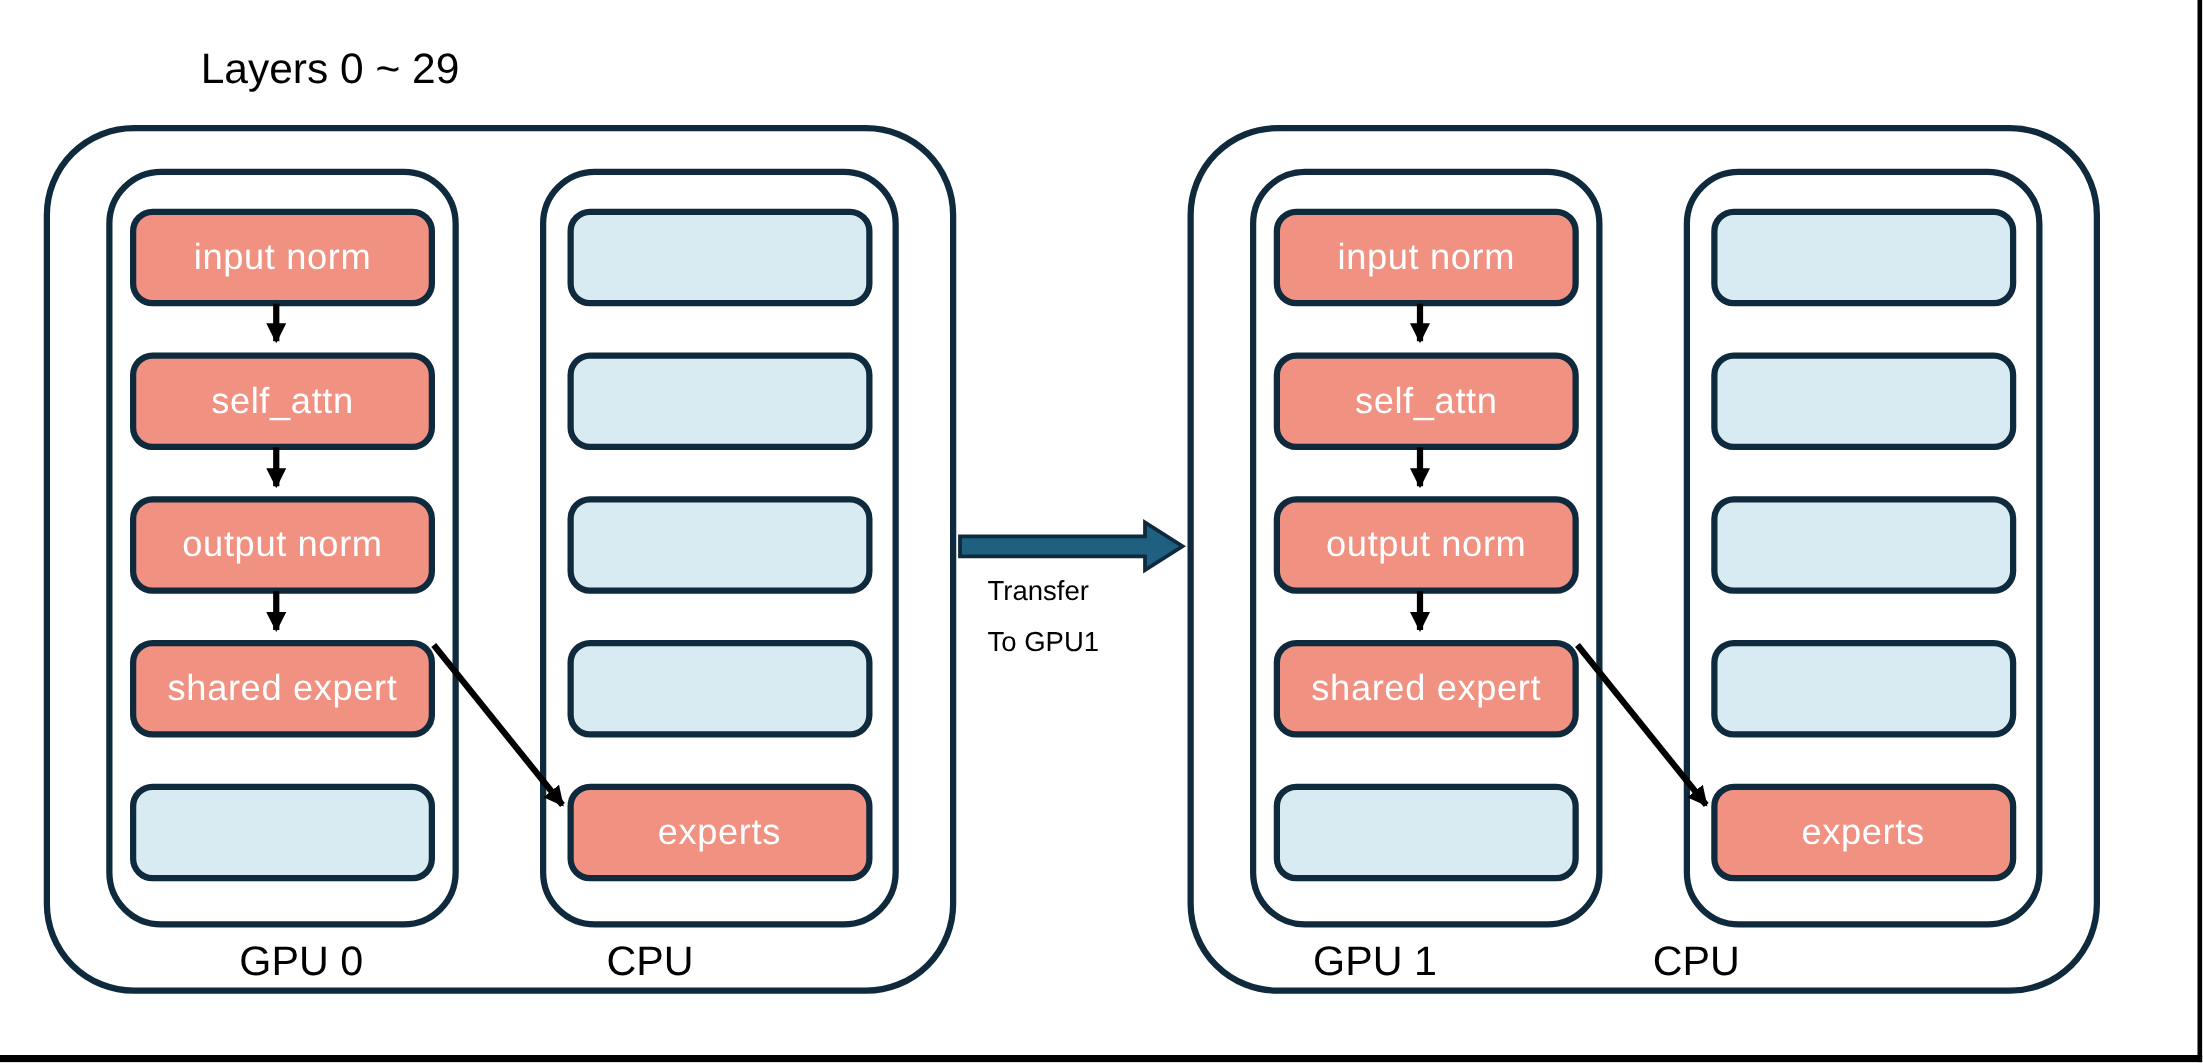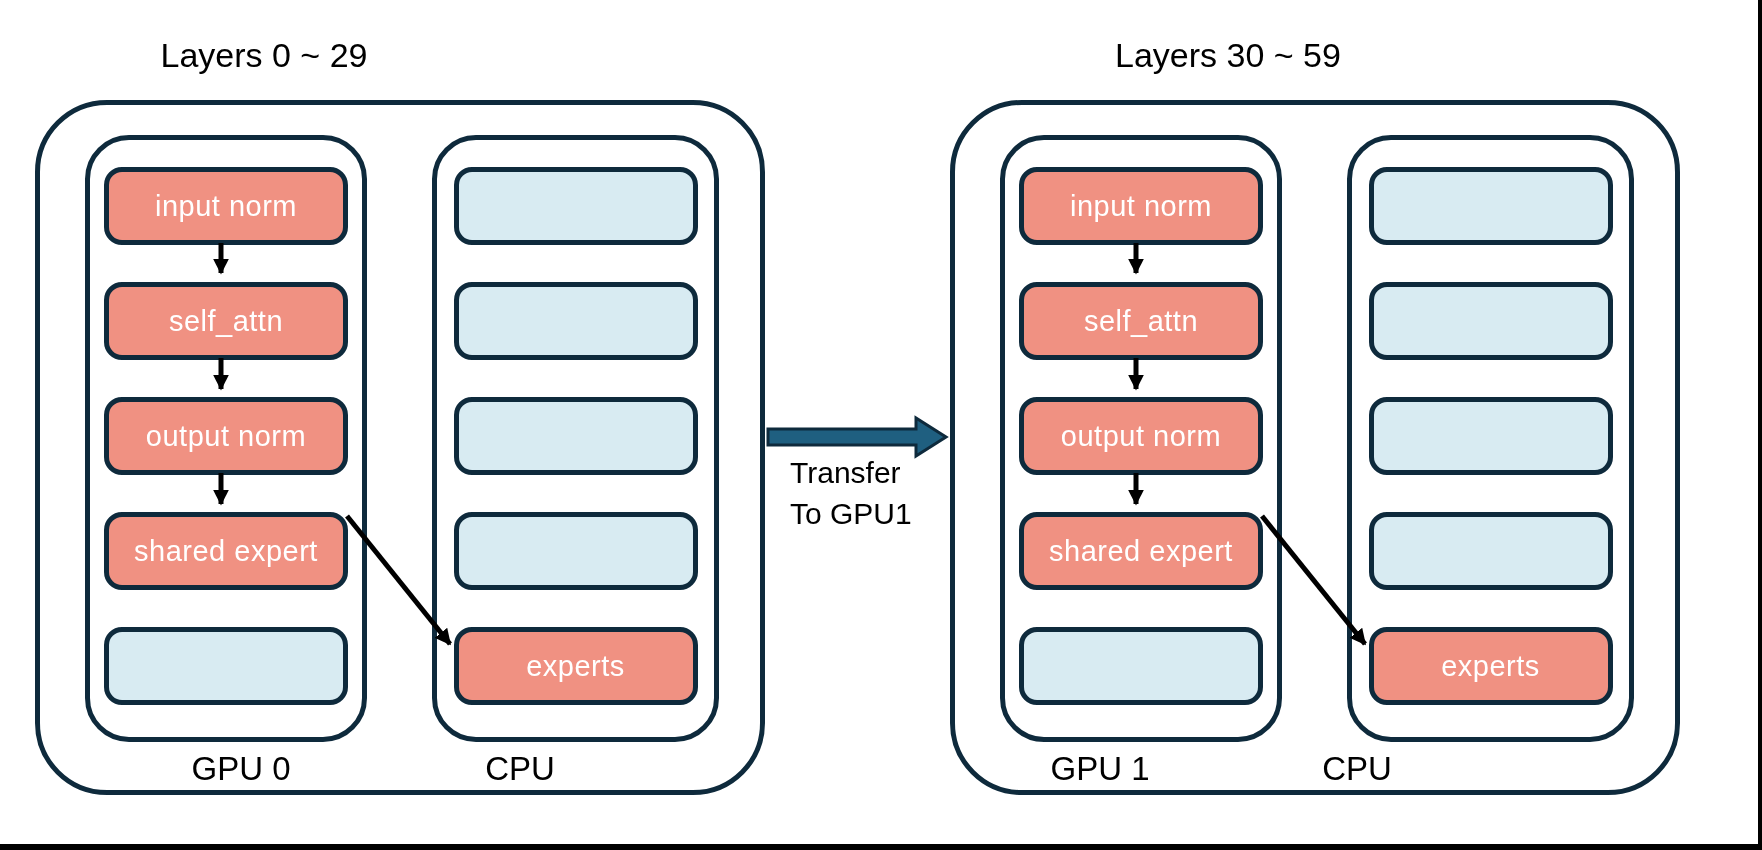--- a/index.html
+++ b/index.html
@@ -46,21 +46,21 @@
   .block.active{background:var(--active-fill,#f09182);}
   .block.idle{background:var(--idle-fill,#d8ebf2);}
   .col-label{
     position:absolute;top:750px;
     transform:translateX(-50%);
     font-size:33px;font-weight:500;color:var(--label-text,#000);
     white-space:nowrap;
   }
   .transfer-label{
     position:absolute;left:790px;top:452px;
-    font-size:30px;line-height:41px;color:var(--label-text,#000);
+    font-size:22px;line-height:41px;color:var(--label-text,#000);
   }
   .transfer-label span{display:block;}
   .arrow-layer{
     position:absolute;left:0;top:0;width:1762px;height:850px;
     pointer-events:none;
   }
   .black-arrow{stroke:var(--arrow-black,#000);stroke-width:5;fill:none;}
   .arrow-layer marker path{fill:var(--arrow-black,#000);}
   .transfer-arrow-shape{
     fill:var(--transfer-fill,#1f5f80);
@@ -70,21 +70,20 @@
   .edge-right{position:absolute;right:0;top:0;width:4px;height:850px;background:var(--screen-edge,#000);}
   .edge-bottom{position:absolute;left:0;bottom:0;width:1762px;height:6px;background:var(--screen-edge,#000);}
 </style>
 </head>
 <body>
 
 <div class="canvas">
 
   <div class="group-title" style="left:264px;">Layers 0 ~ 29</div>
 
-  <div class="group-title" style="left:1228px;">Layers 30 ~ 59</div>
 
   <div class="group" style="left:35px;">
     <div class="column gpu">
       <div class="block active">input norm</div>
       <div class="block active">self_attn</div>
       <div class="block active">output norm</div>
       <div class="block active">shared expert</div>
       <div class="block idle"></div>
     </div>
     <div class="column cpu">

